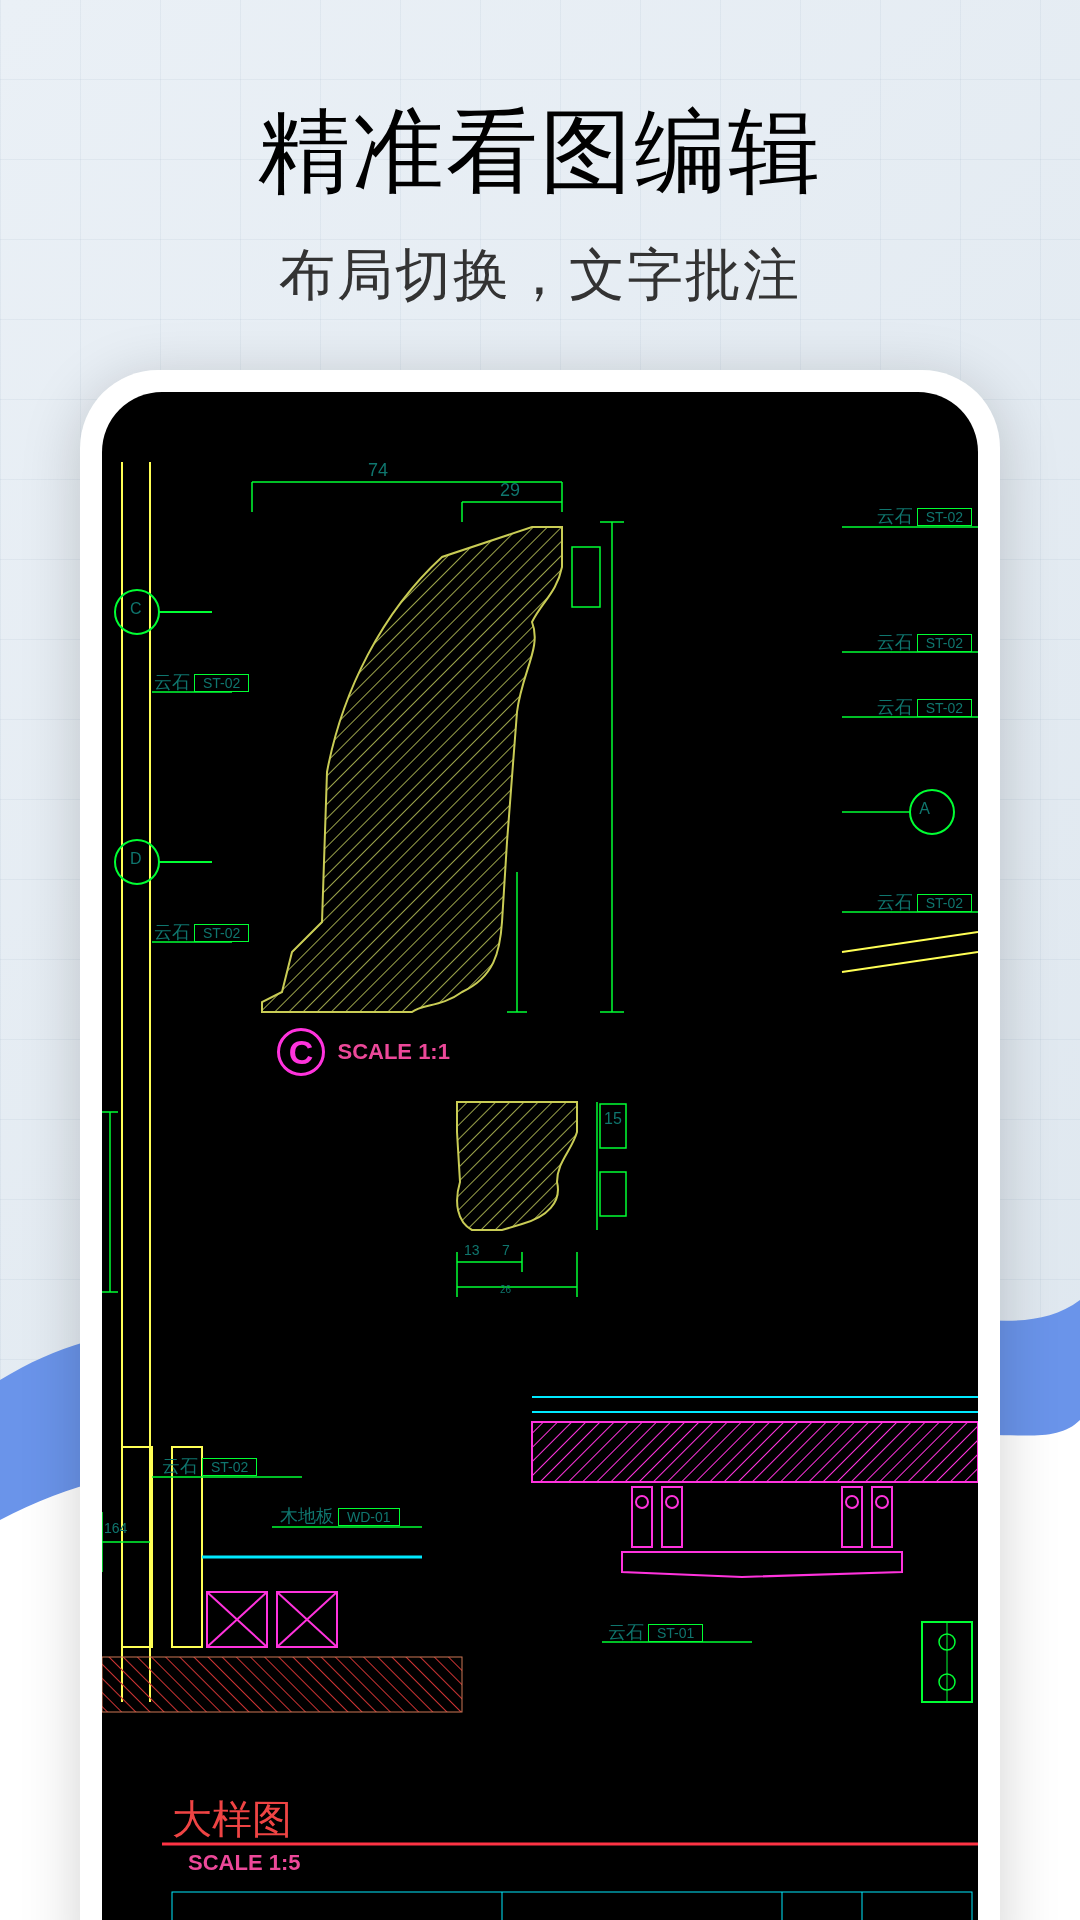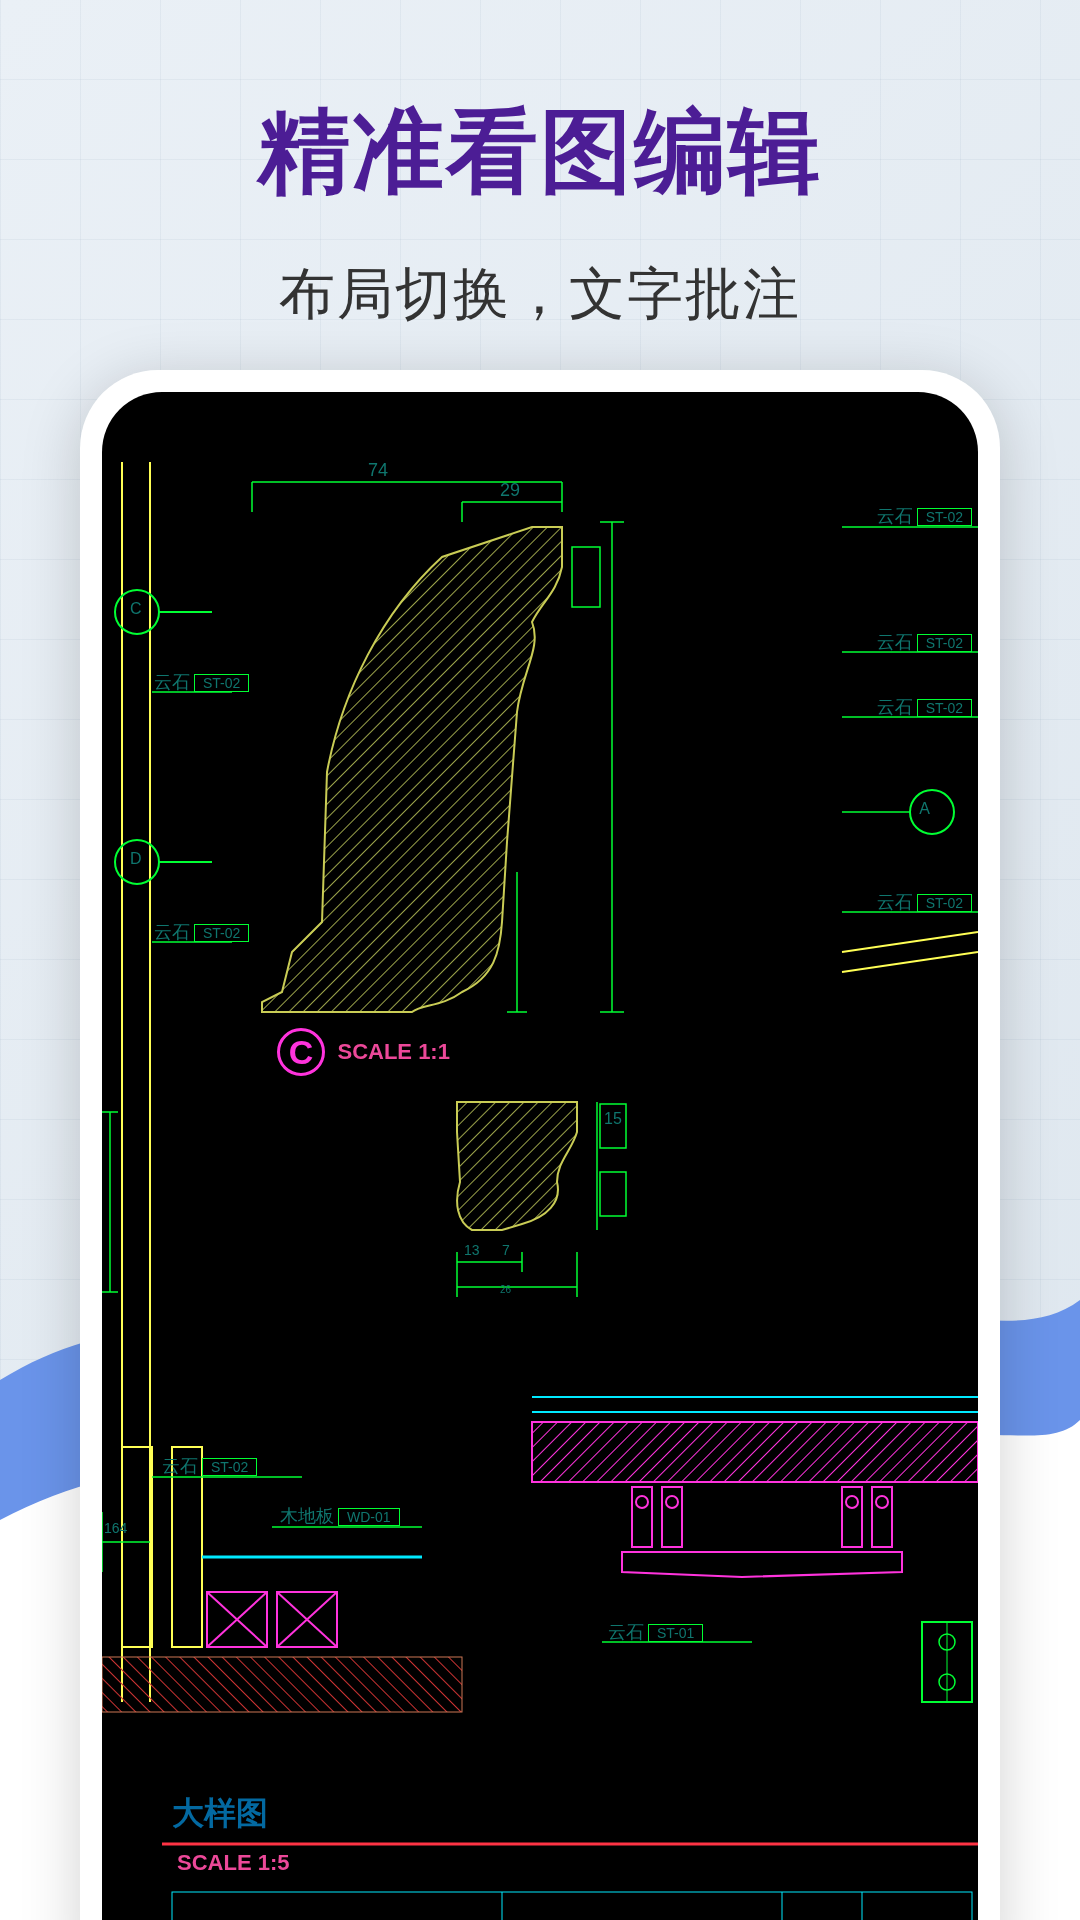--- a/index.html
+++ b/index.html
@@ -26,26 +26,26 @@
       pointer-events: none;
     }
     .header {
       position: relative;
       text-align: center;
       padding-top: 90px;
       z-index: 2;
     }
     .title {
       font-size: 92px;
-      font-weight: 700;
-      color: #4c1d95;
+      font-weight: 400;
+      color: #000000;
       letter-spacing: 2px;
     }
     .subtitle {
-      margin-top: 43px;
+      margin-top: 24px;
       font-size: 56px;
       color: #333;
       letter-spacing: 2px;
     }
     .phone-frame {
       position: absolute;
       top: 370px;
       left: 50%;
       transform: translateX(-50%);
       width: 920px;
@@ -329,20 +329,20 @@
     </div>
     <div class="cad-label green" style="left:178px;top:1112px">
       <span>木地板</span><span class="tag-box">WD-01</span>
     </div>
 
     <div class="cad-label green" style="left:506px;top:1228px">
       <span>云石</span><span class="tag-box">ST-01</span>
     </div>
 
     <div class="section-label" style="left:70px;top:1400px">
-      <span style="font-size:32px;color:#0369a1;font-weight:700;">大样图</span>
+      <span style="font-size:40px;color:#ef4444;font-weight:400;">大样图</span>
     </div>
     <div class="section-label" style="left:70px;top:1458px">
-      <span class="scale-text" style="margin-left:5px">SCALE 1:5</span>
+      <span class="scale-text" style="margin-left:16px">SCALE 1:5</span>
     </div>
 
   </div>
 </div>
 
 </body></html>

